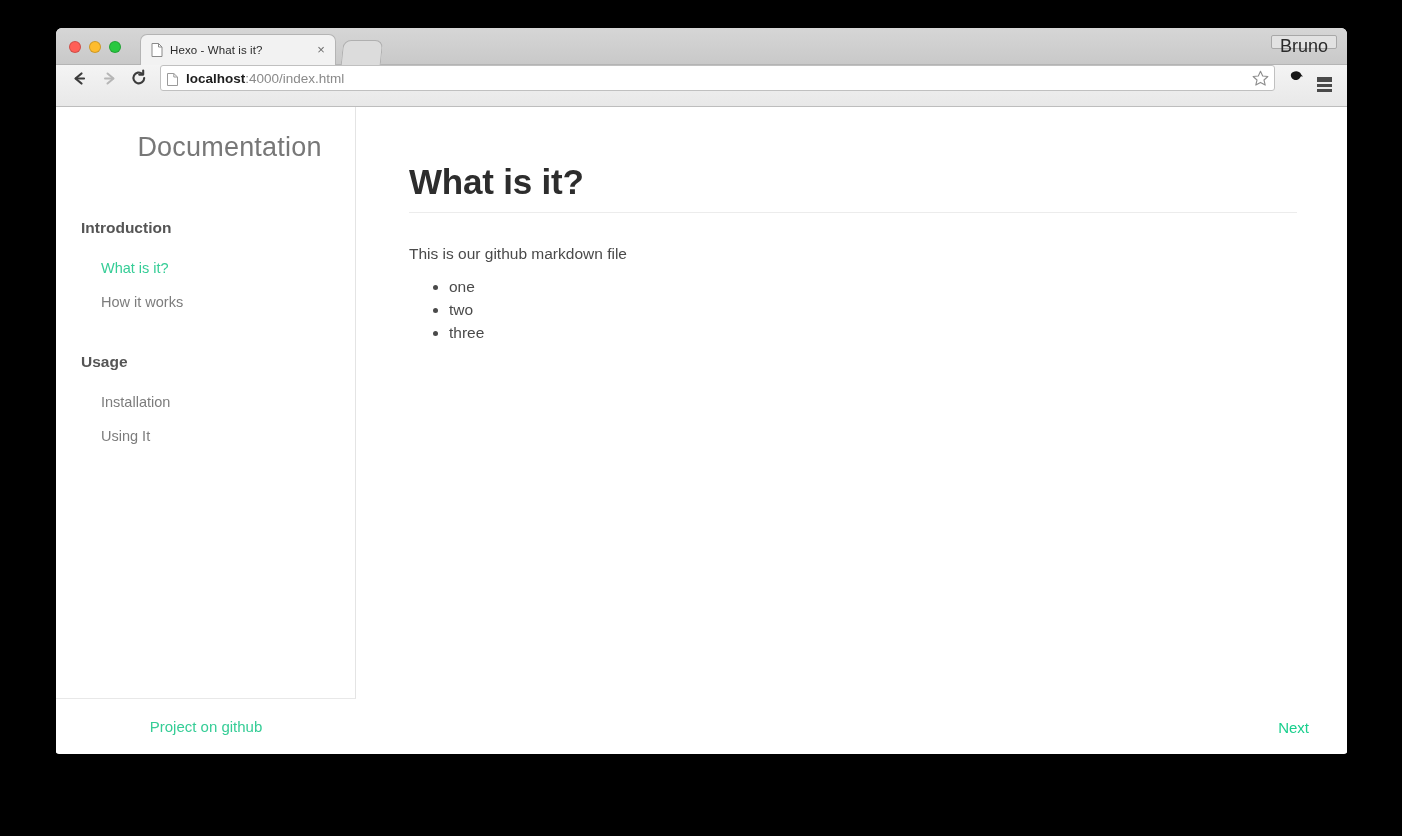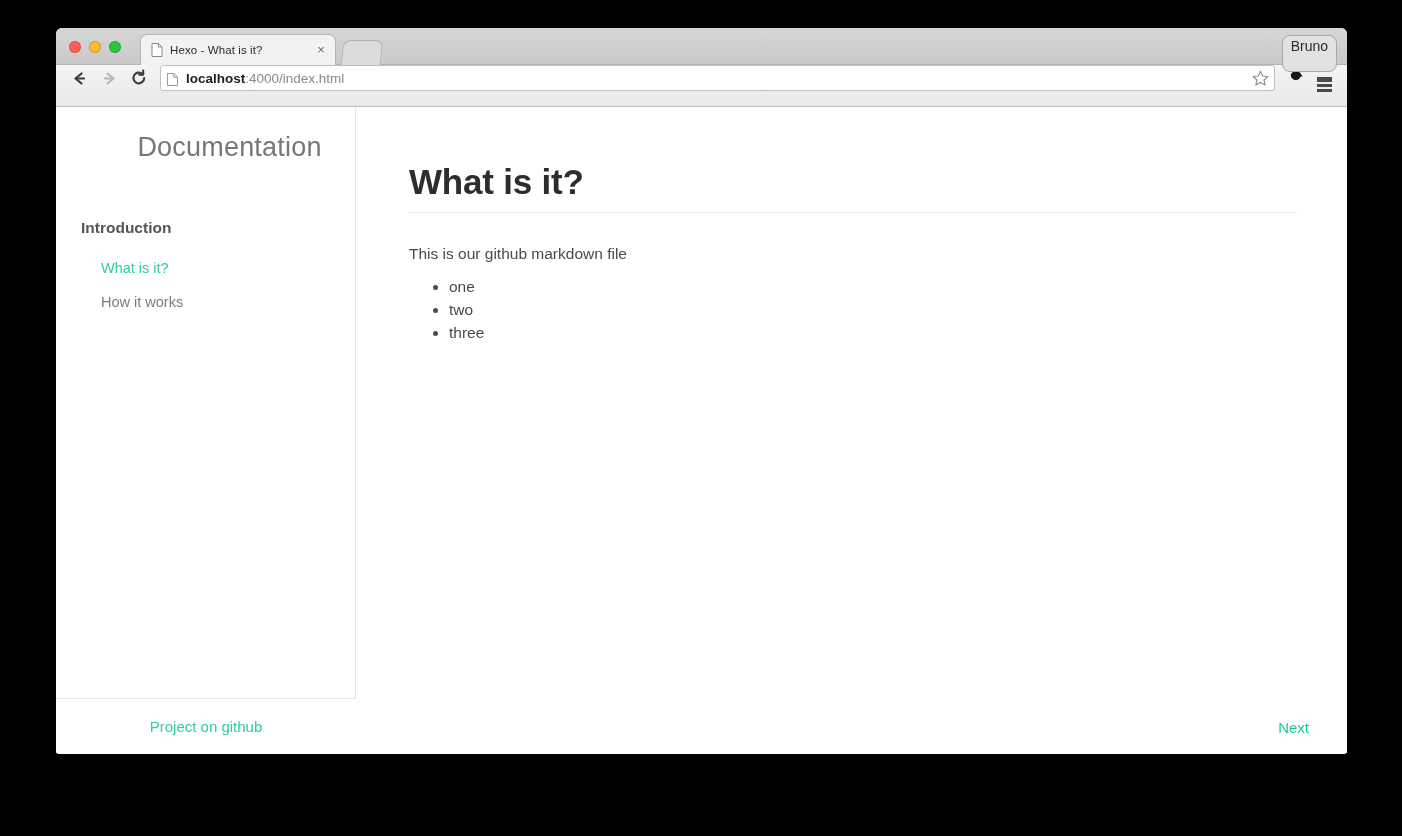--- a/index.html
+++ b/index.html
@@ -157,26 +157,26 @@
   .hamburger span {
     display: block;
     width: 15px; height: 2.5px;
     background: #4a4a4a;
     margin: 2.5px 0;
   }
   .profile-btn {
     position: absolute;
     right: 10px;
     top: -33px;
-    height: 37px;
+    height: 14px;
     padding: 0 8px;
     background: #e2e2e2;
     border: 1px solid #a8a8a8;
-    border-radius: 8px;
-    font-size: 14px;
+    border-radius: 2px;
+    font-size: 18px;
     line-height: 20px;
     color: #2b2b2b;
     cursor: pointer;
     z-index: 10;
   }
 
   
   .viewport {
     position: relative;
     height: calc(726px - 37px - 43px);
@@ -374,20 +374,25 @@
 
     <div class="sidebar">
       <div class="doc-title">Documentation</div>
 
       <div class="nav-section first">
         <div class="nav-heading">Introduction</div>
         <a class="nav-link active">What is it?</a>
         <a class="nav-link">How it works</a>
       </div>
 
+      <div class="nav-section second">
+        <div class="nav-heading">Usage</div>
+        <a class="nav-link">Installation</a>
+        <a class="nav-link">Using It</a>
+      </div>
     </div>
 
     <div class="sidebar-footer">
       <a class="footer-link">Project on github</a>
     </div>
 
     <div class="content">
       <div class="content-inner">
         <h1 class="page-heading">What is it?</h1>
         <p class="para">This is our github markdown file</p>

